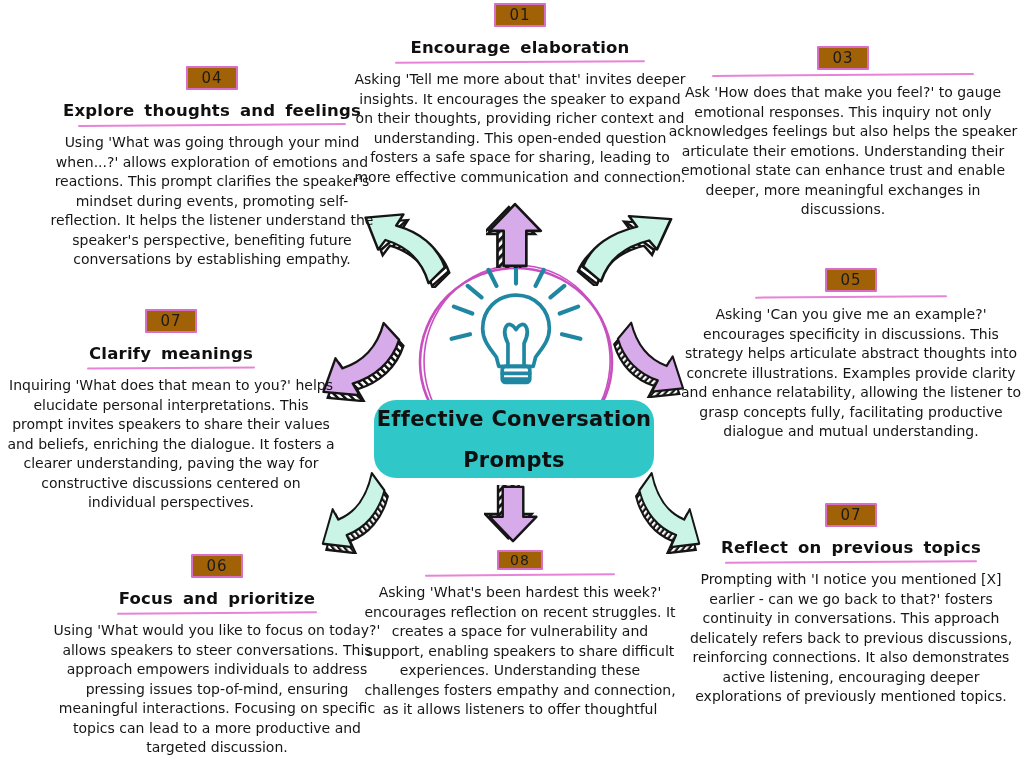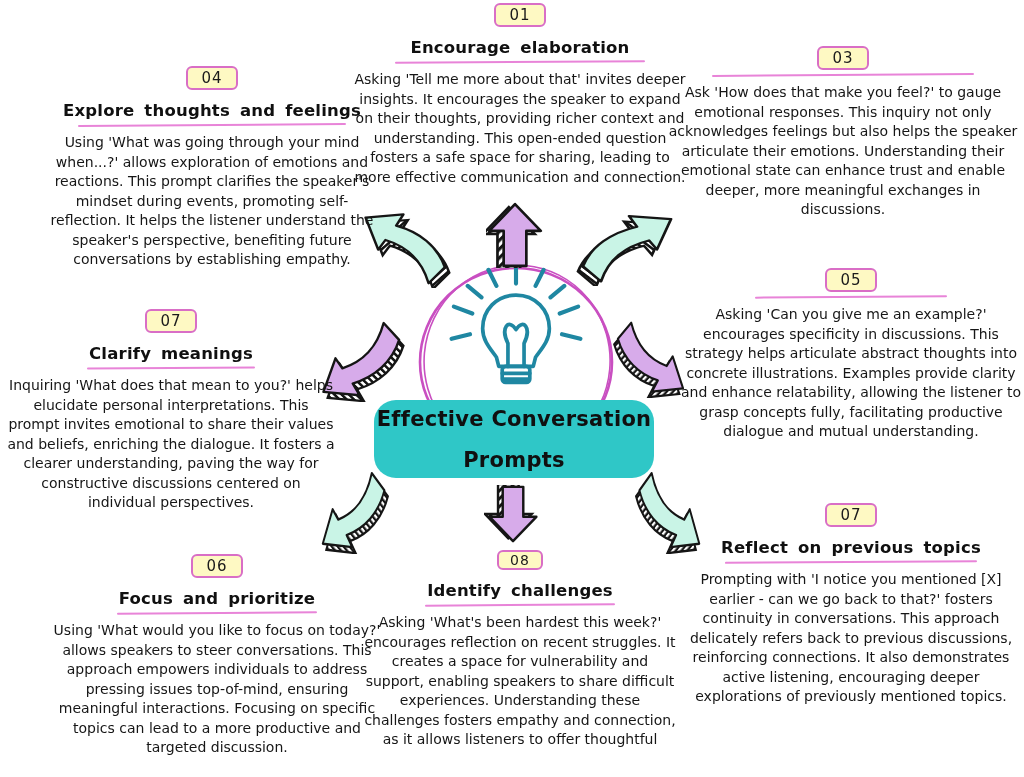--- a/index.html
+++ b/index.html
@@ -2,21 +2,21 @@
 <html><head>
 <meta charset="utf-8">
 <style>
   html,body{margin:0;padding:0;background:#ffffff;}
   .canvas{
     position:relative;width:1024px;height:777px;background:#ffffff;overflow:hidden;
     font-family:"DejaVu Sans","Liberation Sans",sans-serif;color:#181818;
   }
   .sec{position:absolute;text-align:center;}
   .badge{
-    display:inline-block;background:#fef9c3;border:2px solid #d96ec6;border-radius:6px;
+    display:inline-block;background:#a16207;border:2px solid #d96ec6;border-radius:1px;
     padding:1px 13px;font-size:15px;color:#1b1b1b;letter-spacing:1px;
   }
   .title{font-weight:bold;font-size:16.5px;word-spacing:4px;letter-spacing:.2px;margin-top:11px;color:#101010;}
   .rule{height:2px;background:#e884d8;border-radius:2px;margin:4px auto 7px;transform:rotate(-.4deg);}
   .body{font-size:14px;line-height:19.5px;color:#161616;}
   .hub-box{
     position:absolute;left:374px;top:400px;width:280px;height:78px;border-radius:22px;
     background:#2fc7c7;display:flex;flex-direction:column;align-items:center;justify-content:center;
     gap:17px;z-index:5;
   }
@@ -128,21 +128,21 @@
   <section class="sec" style="left:666px;top:46px;width:354px;z-index:4">
     <div class="badge">03</div>
     <div class="rule" style="width:262px"></div>
     <div class="body">Ask 'How does that make you feel?' to gauge emotional responses. This inquiry not only acknowledges feelings but also helps the speaker articulate their emotions. Understanding their emotional state can enhance trust and enable deeper, more meaningful exchanges in discussions.</div>
   </section>
 
   <section class="sec" style="left:6px;top:309px;width:330px;z-index:4">
     <div class="badge">07</div>
     <div class="title">Clarify meanings</div>
     <div class="rule" style="width:168px"></div>
-    <div class="body">Inquiring 'What does that mean to you?' helps elucidate personal interpretations. This prompt invites emotional to share their values and beliefs, enriching the dialogue. It fosters a clearer understanding, paving the way for constructive discussions centered on individual perspectives.</div>
+    <div class="body">Inquiring 'What does that mean to you?' helps elucidate personal interpretations. This prompt invites speakers to share their values and beliefs, enriching the dialogue. It fosters a clearer understanding, paving the way for constructive discussions centered on individual perspectives.</div>
   </section>
 
   <section class="sec" style="left:678px;top:268px;width:346px;z-index:4">
     <div class="badge">05</div>
     <div class="rule" style="width:192px"></div>
     <div class="body">Asking 'Can you give me an example?' encourages specificity in discussions. This strategy helps articulate abstract thoughts into concrete illustrations. Examples provide clarity and enhance relatability, allowing the listener to grasp concepts fully, facilitating productive dialogue and mutual understanding.</div>
   </section>
 
   <section class="sec" style="left:45px;top:554px;width:344px;z-index:4">
     <div class="badge">06</div>
@@ -153,18 +153,17 @@
 
   <section class="sec" style="left:678px;top:503px;width:346px;z-index:4">
     <div class="badge">07</div>
     <div class="title">Reflect on previous topics</div>
     <div class="rule" style="width:252px"></div>
     <div class="body">Prompting with 'I notice you mentioned [X] earlier - can we go back to that?' fosters continuity in conversations. This approach delicately refers back to previous discussions, reinforcing connections. It also demonstrates active listening, encouraging deeper explorations of previously mentioned topics.</div>
   </section>
 
   <section class="sec" style="left:364px;top:550px;width:312px;z-index:4">
     <div class="badge" style="font-size:14px;padding:0 11px">08</div>
-    <div class="title">Identify challenges</div>
     <div class="rule" style="width:190px"></div>
     <div class="body">Asking 'What's been hardest this week?' encourages reflection on recent struggles. It creates a space for vulnerability and support, enabling speakers to share difficult experiences. Understanding these challenges fosters empathy and connection, as it allows listeners to offer thoughtful</div>
   </section>
 
 </div>
 
 </body></html>

